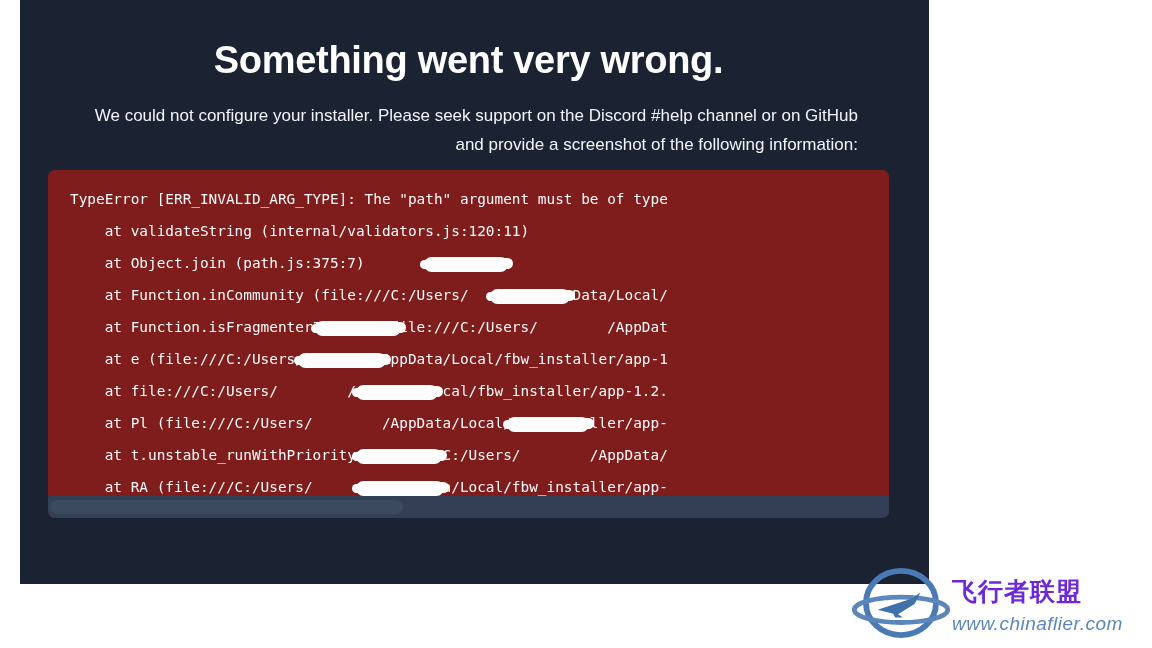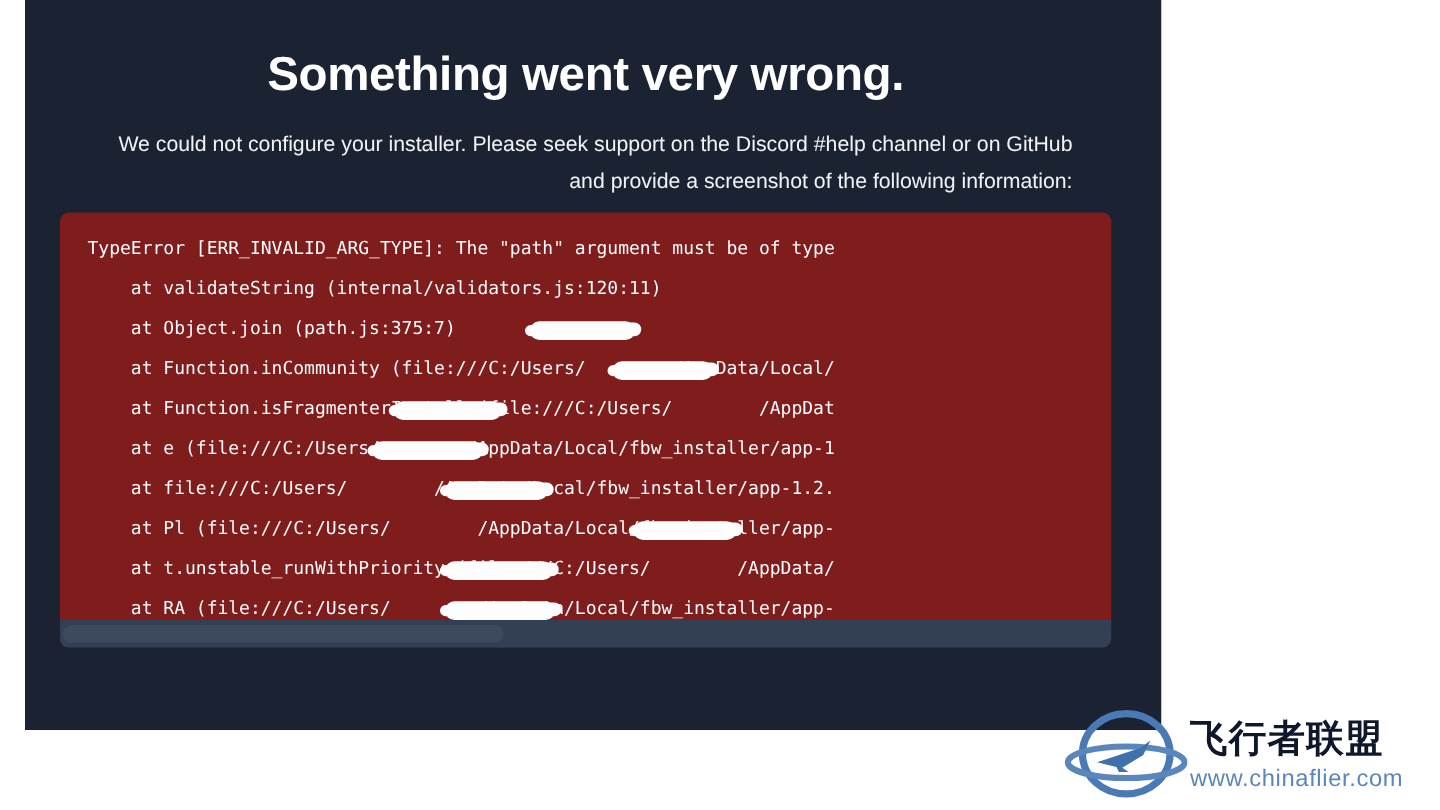--- a/index.html
+++ b/index.html
@@ -153,34 +153,35 @@
     left: 852px;
     top: 563px;
     width: 296px;
     height: 80px;
     display: flex;
     align-items: center;
   }
   .wm-logo { width: 98px; height: 72px; flex: 0 0 auto; }
   .wm-text { margin-left: 2px; display: flex; flex-direction: column; }
   .wm-cn {
-    font-size: 30px;
+    font-size: 25px;
     font-weight: 700;
-    color: #0f172a;
+    color: #6d28d9;
     line-height: 42px;
     letter-spacing: 1px;
     font-family: "DejaVu Sans", sans-serif;
   }
   .wm-url {
     font-size: 19px;
     font-weight: 400;
     color: #5b86bb;
     line-height: 22px;
     letter-spacing: 0.5px;
     text-align: center;
+    font-style: italic;
   }
 </style>
 </head>
 <body>
 
 <div id="page">
 
   <div class="app-window">
 
     <div class="heading">Something went very wrong.</div>

